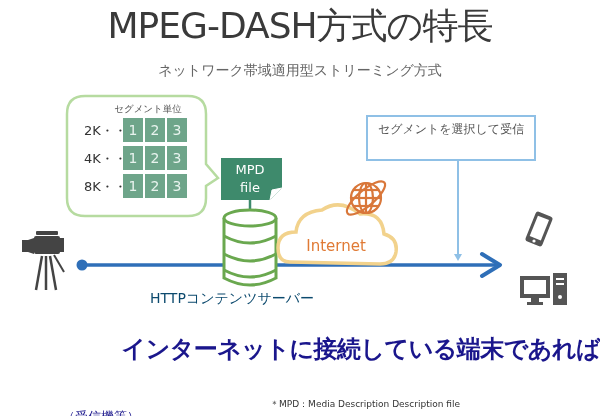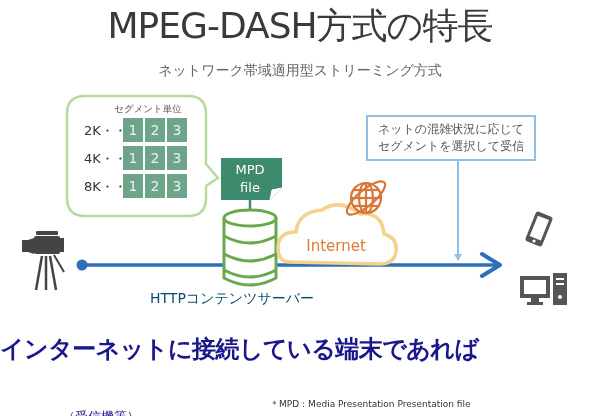--- a/index.html
+++ b/index.html
@@ -6,21 +6,21 @@
   body{width:600px;height:416px;background:#ffffff;position:relative;overflow:hidden;font-family:"DejaVu Sans","Liberation Sans",sans-serif;}
   .abs{position:absolute;}
   #title{left:0;width:600px;top:2px;text-align:center;font-size:36px;color:#3a3a3a;letter-spacing:-1px;font-family:"DejaVu Sans",sans-serif;}
   #subtitle{left:0;width:600px;top:62px;text-align:center;font-size:14px;color:#666;}
   svg{position:absolute;left:0;top:0;}
   .seg-title{font-size:9.5px;fill:#555;}
   .rowlabel{font-size:13px;fill:#333;}
   .cellnum{font-size:14px;fill:#e8f3ee;}
   #note-box{left:366px;top:115px;width:170px;height:46px;border:2px solid #8fc0e6;background:#fff;box-sizing:border-box;text-align:center;font-size:12px;color:#555;line-height:17px;padding-top:4px;}
   #server-label{left:150px;top:290px;font-size:14px;color:#0c4a6e;}
-  #main-msg{left:0;width:600px;top:334px;text-align:left;font-size:24px;font-weight:bold;color:#1a168c;line-height:31px;letter-spacing:-0.5px;}
+  #main-msg{left:0;width:600px;top:334px;text-align:right;font-size:24px;font-weight:bold;color:#1a168c;line-height:31px;letter-spacing:-0.5px;}
   #receiver-note{left:62px;top:394px;font-size:13px;color:#1a168c;margin-top:14px;}
   #footnote{left:270px;top:398px;font-size:9px;color:#333;}
 </style>
 </head>
 <body>
 
 <div id="title" class="abs">MPEG-DASH方式の特長</div>
 <div id="subtitle" class="abs">ネットワーク帯域適用型ストリーミング方式</div>
 
 <svg width="600" height="416">
@@ -120,24 +120,23 @@
     <rect x="531" y="298" width="8" height="4" fill="#555"></rect>
     <rect x="527" y="302" width="16" height="3" fill="#555"></rect>
     <rect x="553" y="273" width="14" height="32" fill="#555"></rect>
     <rect x="556" y="278" width="8" height="2" fill="#fff"></rect>
     <rect x="556" y="283" width="8" height="2" fill="#fff"></rect>
     <circle cx="560" cy="297" r="2" fill="#fff"></circle>
   </g>
 </svg>
 
 <div id="note-box" class="abs">
-  <div>ネットの混雑状況に応じて</div>
   <div>セグメントを選択して受信</div>
 </div>
 
 <div id="server-label" class="abs">HTTPコンテンツサーバー</div>
 
 <div id="main-msg" class="abs">
   <div>インターネットに接続している端末であれば</div>
 </div>
 
 <div id="receiver-note" class="abs">（受信機等）</div>
-<div id="footnote" class="abs">＊MPD：Media Presentation Presentation file</div>
+<div id="footnote" class="abs">＊MPD：Media Description Description file</div>
 
 </body></html>

